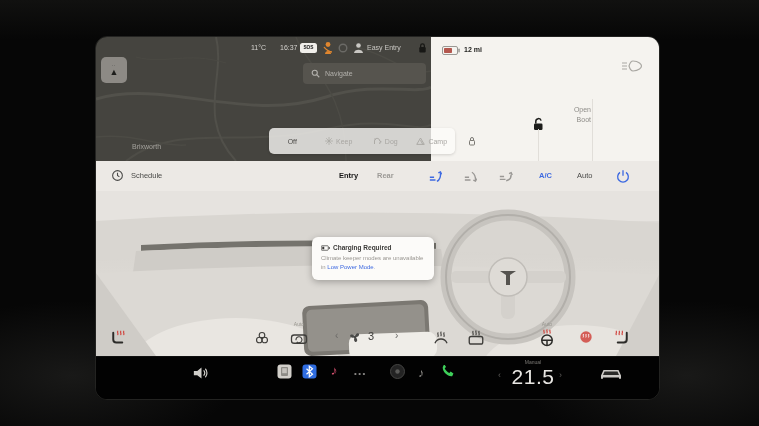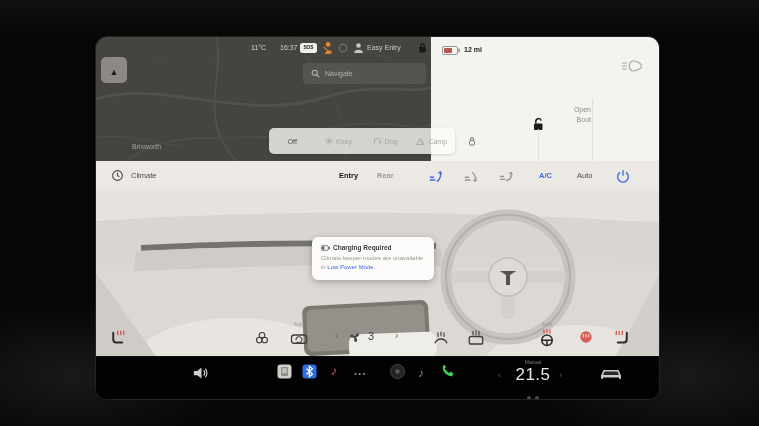--- a/index.html
+++ b/index.html
@@ -51,21 +51,21 @@
   #notif-title{display:flex;align-items:center;gap:3px;font-size:6.5px;font-weight:bold;color:#3b3a38;}
   #notif-body{font-size:6px;color:#9a9792;line-height:1.55;margin-top:3px;}
   #notif-body .lnk{color:#3e6ae1;}
   
   #launcher{left:0;top:319px;width:565px;height:45px;background:#020202;border-top:1px solid #0f0f0f;z-index:8;}
   .lch-dots{font-size:8px;color:#8a8886;letter-spacing:1.5px;}
   .lch-note{font-size:12px;color:#8f8d89;}
   .lch-note-red{font-size:13px;color:#d4506e;transform:rotate(8deg);display:inline-block;}
   #temp-block{width:48px;text-align:center;}
   #temp-mode{font-size:5px;color:#7c7a76;}
-  #temp-value{font-size:17px;color:#e8e6e2;letter-spacing:0.5px;}
+  #temp-value{font-size:21px;color:#e8e6e2;letter-spacing:0.5px;}
   .temp-chev{font-size:9px;color:#5f5e5b;}
   .mini-ind{width:4px;height:4px;border-radius:2px;background:#4a4946;display:inline-block;margin:0 2px;}
   svg{display:block;}
 </style>
 </head>
 <body>
 
 <div id="stage">
   <div class="glow" style="left:0;top:300px;width:240px;height:126px;background:radial-gradient(ellipse at 30% 60%,#191918 0%,transparent 70%);"></div>
   <div class="glow" style="right:0;top:300px;width:240px;height:126px;background:radial-gradient(ellipse at 70% 60%,#191918 0%,transparent 70%);"></div>
@@ -217,21 +217,21 @@
         <path d="M565 110 L520 195 L565 195 Z" fill="#d2cfca"></path>
       </svg>
 
       <div id="climate-topbar" class="a"></div>
       <span class="a" style="left:15px;top:8px;z-index:5">
         <svg width="13" height="13" viewBox="0 0 24 24">
             <circle cx="12" cy="12" r="9" fill="none" stroke="#4a4a48" stroke-width="2"></circle>
             <path d="M12 7v5l3.5 2.5" stroke="#4a4a48" stroke-width="2" fill="none"></path>
           </svg>
       </span>
-      <span class="a cb-label" style="left:35px;top:10px;z-index:5">Climate</span>
+      <span class="a cb-label" style="left:35px;top:10px;z-index:5">Schedule</span>
       <span class="a cb-label cb-front" style="left:243px;top:10px;z-index:5">Entry</span>
       <span class="a cb-label cb-rear" style="left:281px;top:10px;z-index:5">Rear</span>
 
       <span class="a" style="left:331px;top:7px;z-index:5">
         <svg width="17" height="17" viewBox="0 0 24 24">
             <path d="M4 17h8M4 13h6" stroke="#3e6ae1" stroke-width="2" fill="none"></path>
             <path d="M14 19c4-2.5 5.5-7 5-12" stroke="#3e6ae1" stroke-width="2" fill="none"></path>
             <path d="M16 7l3-1.5L20.5 9" stroke="#3e6ae1" stroke-width="2" fill="none"></path>
           </svg>
       </span>

